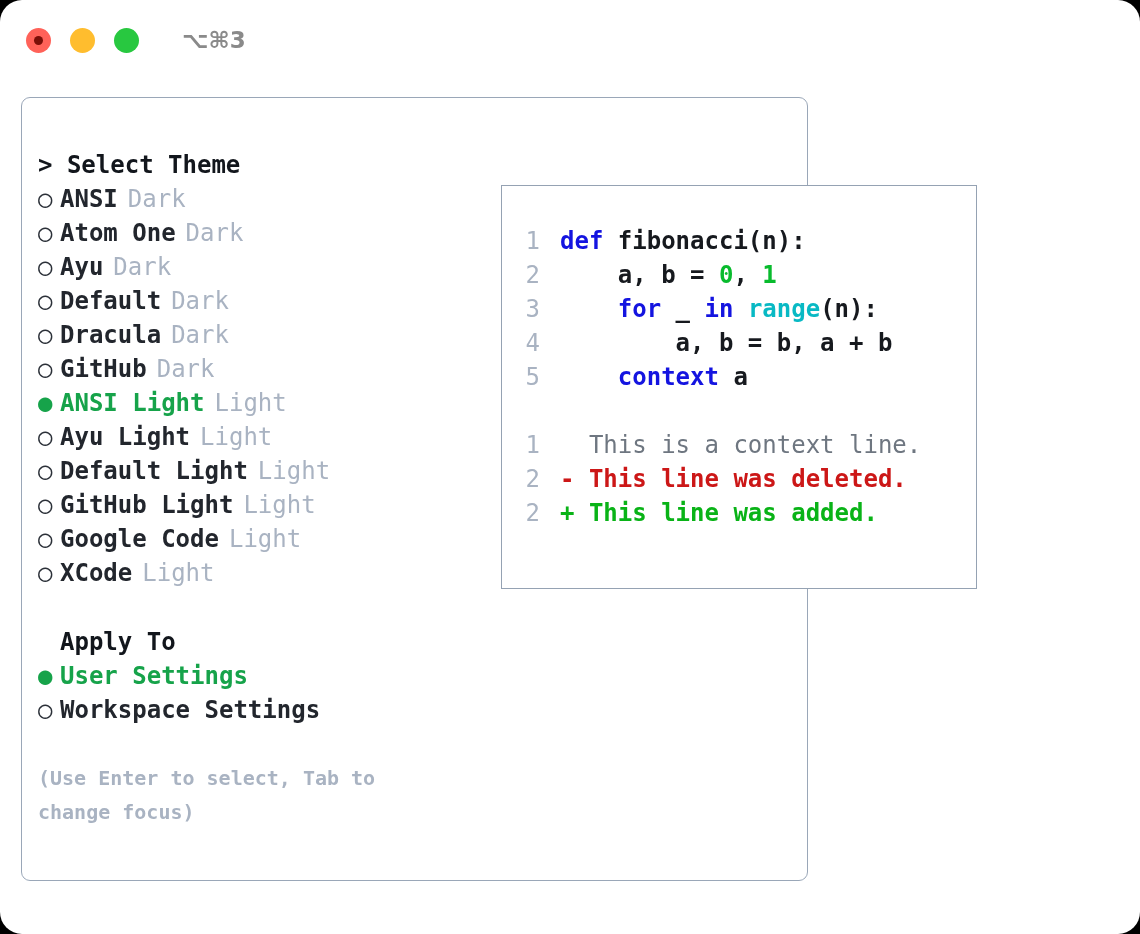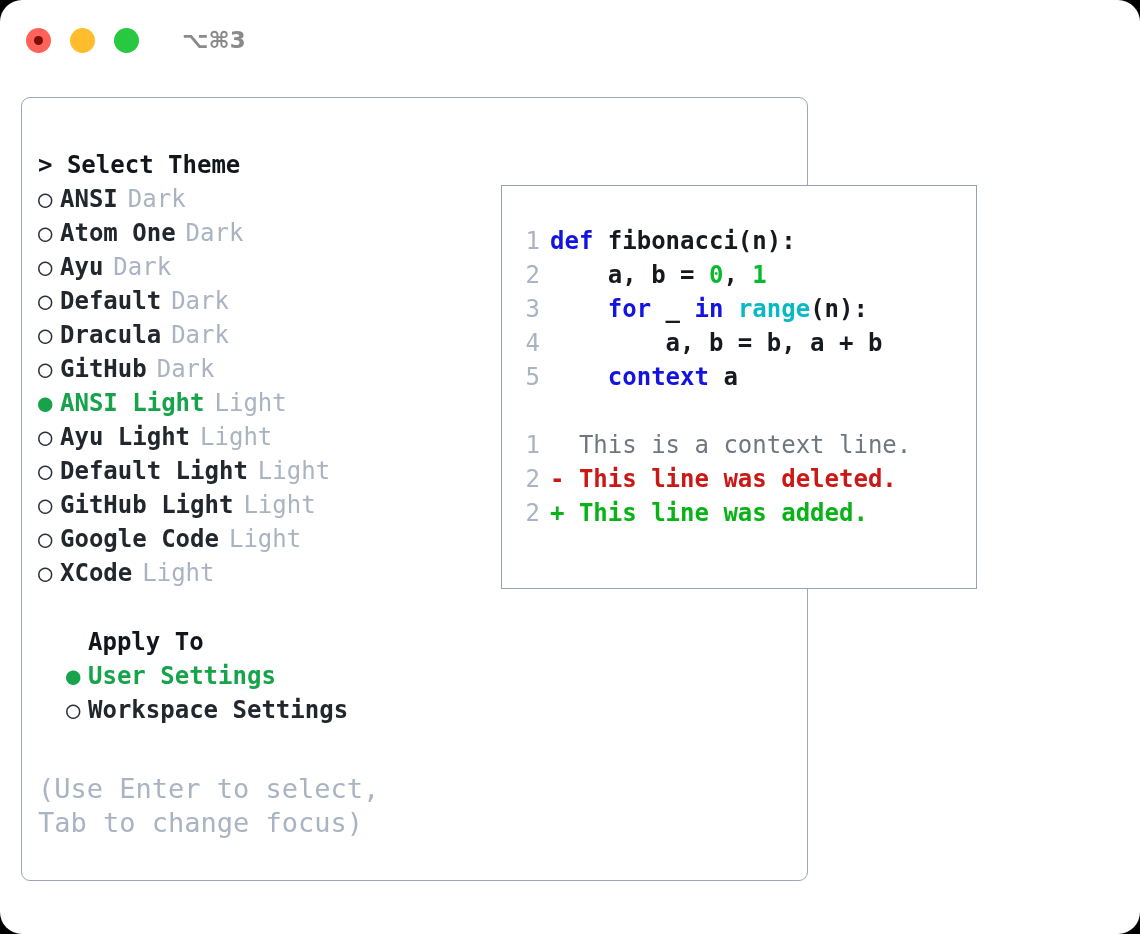--- a/index.html
+++ b/index.html
@@ -125,36 +125,36 @@
     color: #22262d;
     font-weight: 700;
   }
   .opt-label.selected { color: #16a34a; font-weight: 700; }
   .opt-tag {
     color: #a9b3c2;
     font-weight: 400;
     padding-left: 10px;
   }
 
-  #apply-to-block { margin-top: 35px; margin-left: 28px; }
+  #apply-to-block { margin-top: 35px; }
   #apply-to-heading {
     padding-left: 22px;
     font-size: 24px;
     font-weight: 700;
     color: #12161c;
     line-height: 34px;
     white-space: pre;
   }
 
   #hint-text {
-    margin-top: 45px;
-    font-size: 27px;
+    margin-top: 34px;
+    font-size: 20px;
     line-height: 34px;
     color: #a9b3c2;
-    font-weight: 400;
+    font-weight: 700;
     width: 405px;
     word-spacing: 0px;
   }
 
   
   #preview-heading {
     font-size: 24px;
     font-weight: 700;
     color: #12161c;
     line-height: 34px;
@@ -177,21 +177,21 @@
     align-items: baseline;
   }
   .gutter {
     color: #a9b3c2;
     font-weight: 400;
     width: 24px;
     flex: 0 0 24px;
     text-align: right;
     padding-right: 10px;
   }
-  .code-body { white-space: pre; }
+  .code-body { white-space: pre; margin-left: 10px; }
   .tok-kw   { color: #1414e0; font-weight: 700; }
   .tok-fn   { color: #08b9c4; font-weight: 700; }
   .tok-num  { color: #08bb2d; font-weight: 700; }
   .tok-plain{ color: #16191e; font-weight: 700; }
 
   .diff-gap { height: 34px; }
   .diff-context { color: #6e7680; font-weight: 400; }
   .diff-del { color: #cc1717; font-weight: 700; text-align: right; }
   .diff-add { color: #09b317; font-weight: 700; }
 </style>

